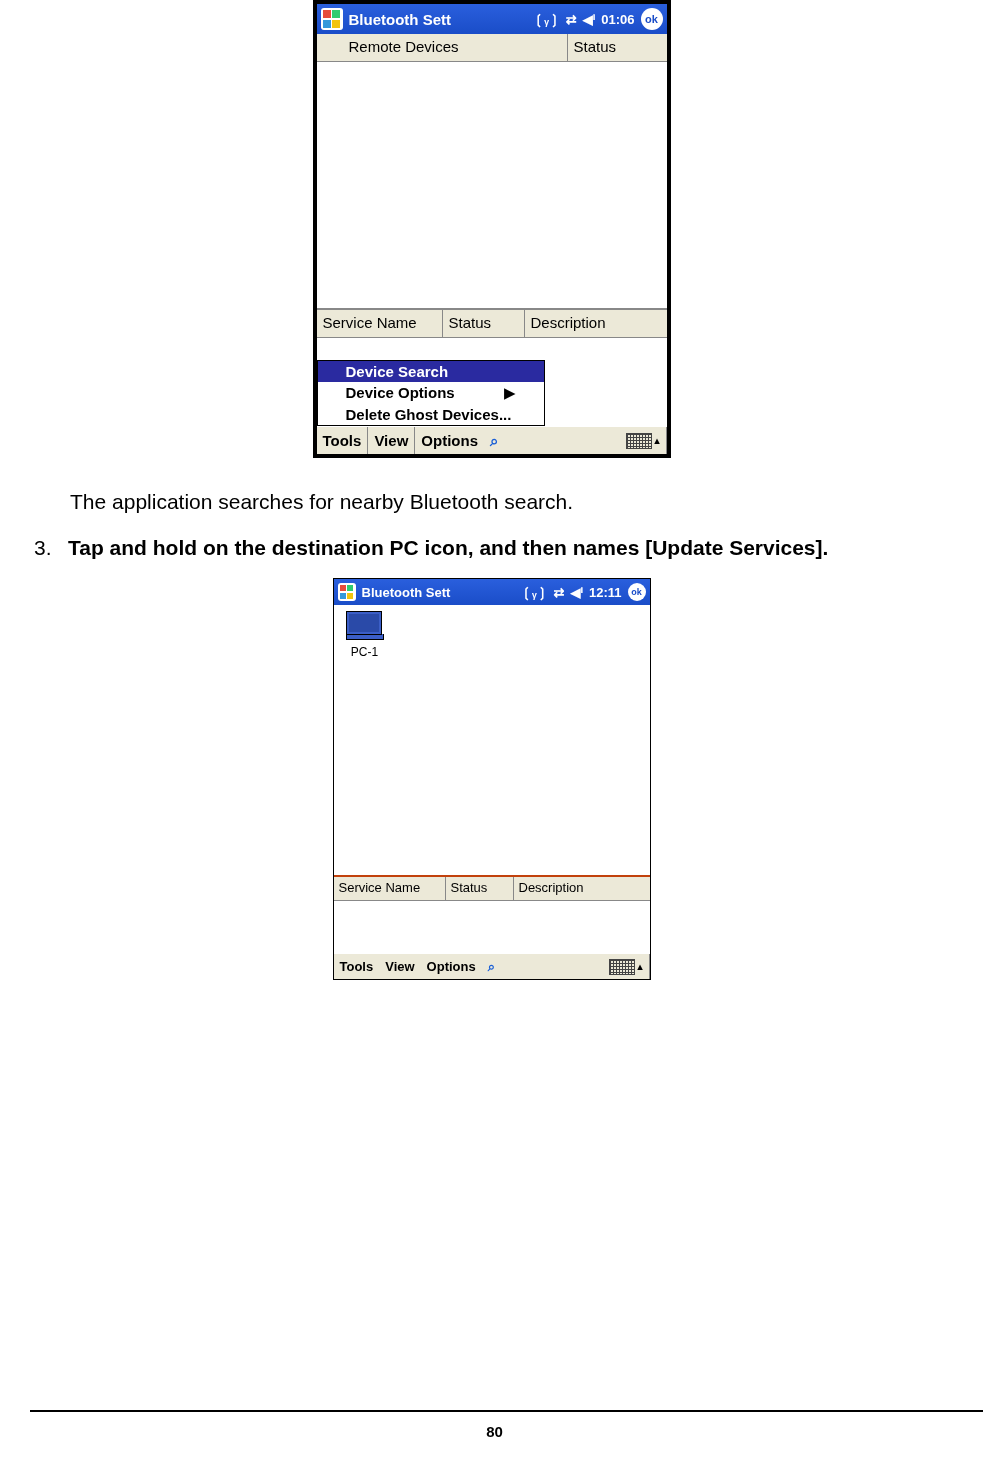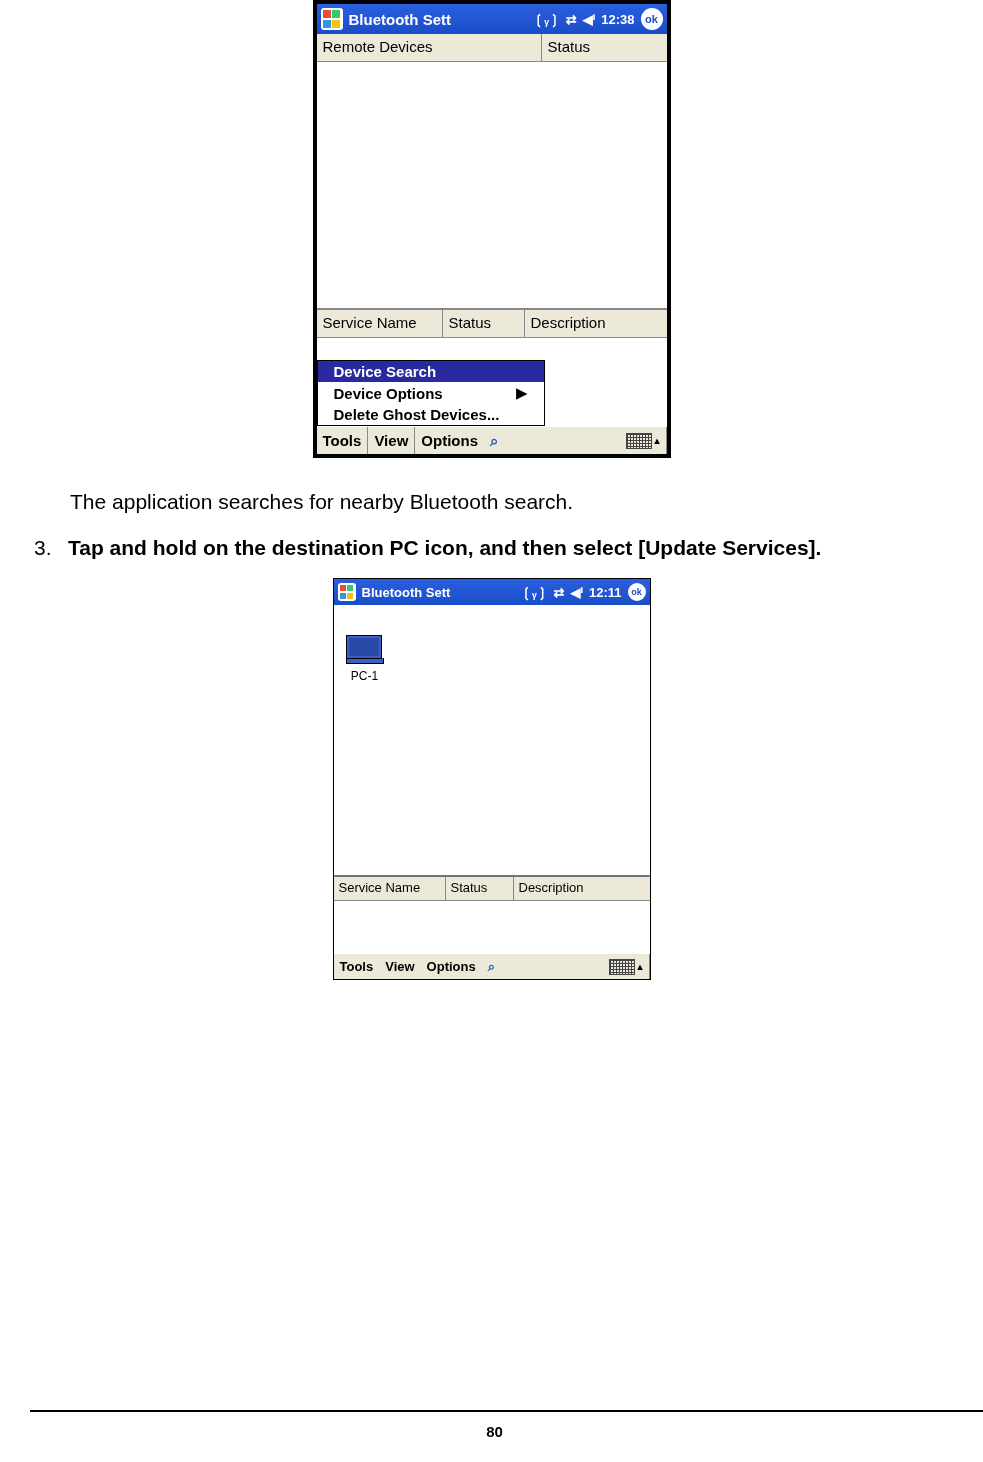--- a/index.html
+++ b/index.html
@@ -63,42 +63,42 @@
       display: flex;
       background: #ece9d8;
       border-bottom: 1px solid #888;
       height: 28px;
     }
     .col-headers .col {
       border-right: 1px solid #888;
       padding: 4px 6px;
       font-size: 15px;
     }
-    .devlist-upper .col:nth-child(1) { flex: 0 0 225px; }
+    .devlist-upper .col:nth-child(1) { flex: 0 0 225px; margin-left: 26px; }
     .devlist-upper .col:nth-child(2) { flex: 1; border-right: none; }
     .upper-empty { flex: 1; background: #fff; border-bottom: 2px solid #888; min-height: 218px; }
     .lower-headers .col:nth-child(1) { flex: 0 0 126px; }
     .lower-headers .col:nth-child(2) { flex: 0 0 82px; }
     .lower-headers .col:nth-child(3) { flex: 1; border-right: none; }
     .lower-empty { height: 22px; background: #fff; }
 
     
     .popup-menu {
       background: #fff;
       border: 1px solid #000;
       width: 228px;
       margin-left: 0;
       font-size: 15px;
       font-weight: bold;
     }
     .popup-menu .menu-item {
-      padding: 2px 16px;
+      padding: 2px 28px;
       display: flex;
       justify-content: space-between;
-      align-items: center;
+      align-items: flex-start;
     }
     .popup-menu .menu-item.selected {
       background: #2a2aa0;
       color: #fff;
     }
     .popup-menu .arrow-r { font-weight: normal; }
 
     
     .bottombar {
       background: #ece9d8;
@@ -156,22 +156,21 @@
       flex-direction: column;
       background: #fff;
     }
     .device-frame-2 .titlebar { height: 26px; font-size: 13px; }
     .device-frame-2 .start-flag { width: 18px; height: 18px; }
     .device-frame-2 .start-flag span { width: 6px; height: 6px; }
     .device-frame-2 .ok-badge { width: 18px; height: 18px; font-size: 9px; }
     .icons-area {
       flex: 1;
       padding: 6px;
-      border-bottom: 2px solid #737373;
-      margin-top: 24px;
+      border-bottom: 2px solid #c2410c;
     }
     .pc-icon-box { width: 50px; text-align: center; }
     .pc-icon {
       width: 38px; height: 32px;
       margin: 0 auto 2px;
       position: relative;
     }
     .pc-screen {
       width: 36px; height: 24px;
       background: #3b5ec7;
@@ -230,21 +229,21 @@
             <span class="flag-g"></span>
             <span class="flag-b"></span>
             <span class="flag-y"></span>
         </div>
         <span class="title-text">Bluetooth Sett</span>
         <span class="spacer"></span>
         <span class="status-icons">
           <span>❲ᵧ❳</span>
           <span>⇄</span>
           <span>◀ᑊ</span>
-          <span>12:38</span>
+          <span>01:06</span>
         </span>
         <span class="ok-badge">ok</span>
       </div>
 
       <div class="col-headers devlist-upper">
         <div class="col">Remote Devices</div>
         <div class="col">Status</div>
       </div>
       <div class="upper-empty"></div>
 
@@ -279,21 +278,21 @@
           <span class="tri-up">▴</span>
         </span>
       </div>
     </div>
   </div>
 
   <p class="body-text">The application searches for nearby Bluetooth search.</p>
 
   <div class="step-row">
     <span class="step-num">3.</span>
-    <span class="step-text-bold">Tap and hold on the destination PC icon, and then select [Update Services].</span>
+    <span class="step-text-bold">Tap and hold on the destination PC icon, and then names [Update Services].</span>
   </div>
 
   <div class="screenshot-wrap-2">
     <div class="device-frame-2">
       <div class="titlebar">
         <div class="start-flag">
           <span class="flag-r"></span>
             <span class="flag-g"></span>
             <span class="flag-b"></span>
             <span class="flag-y"></span>

